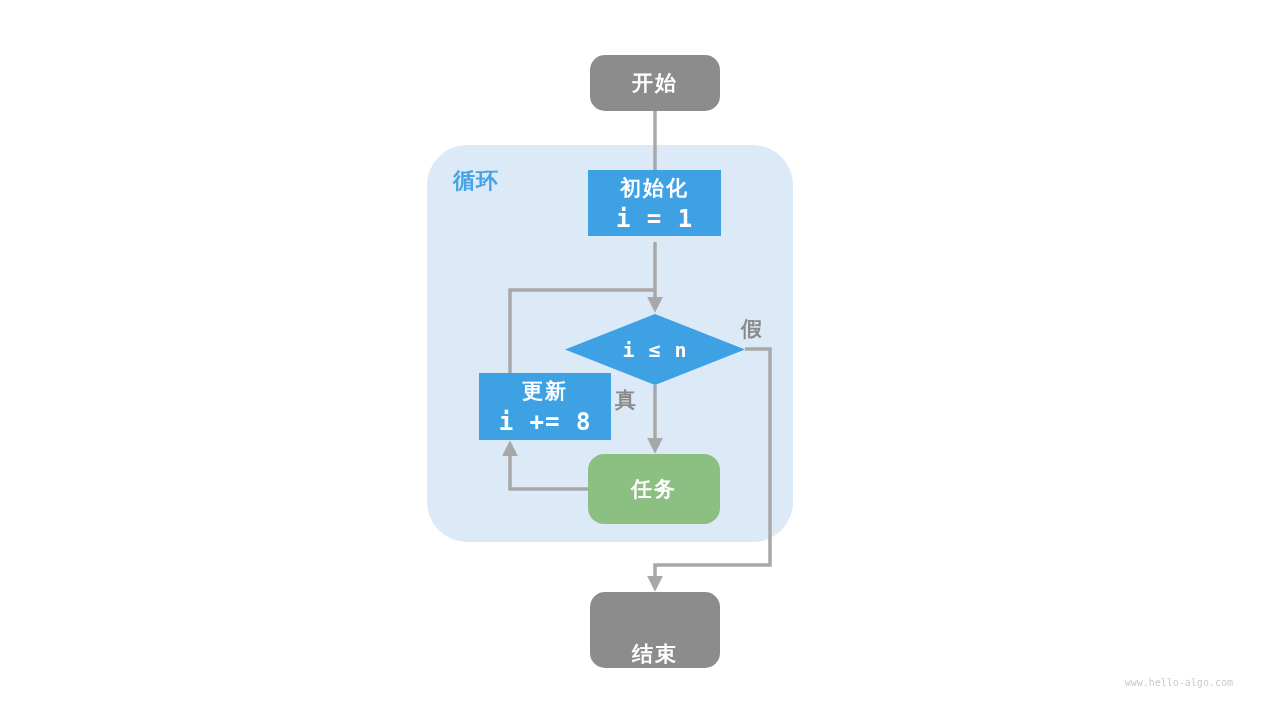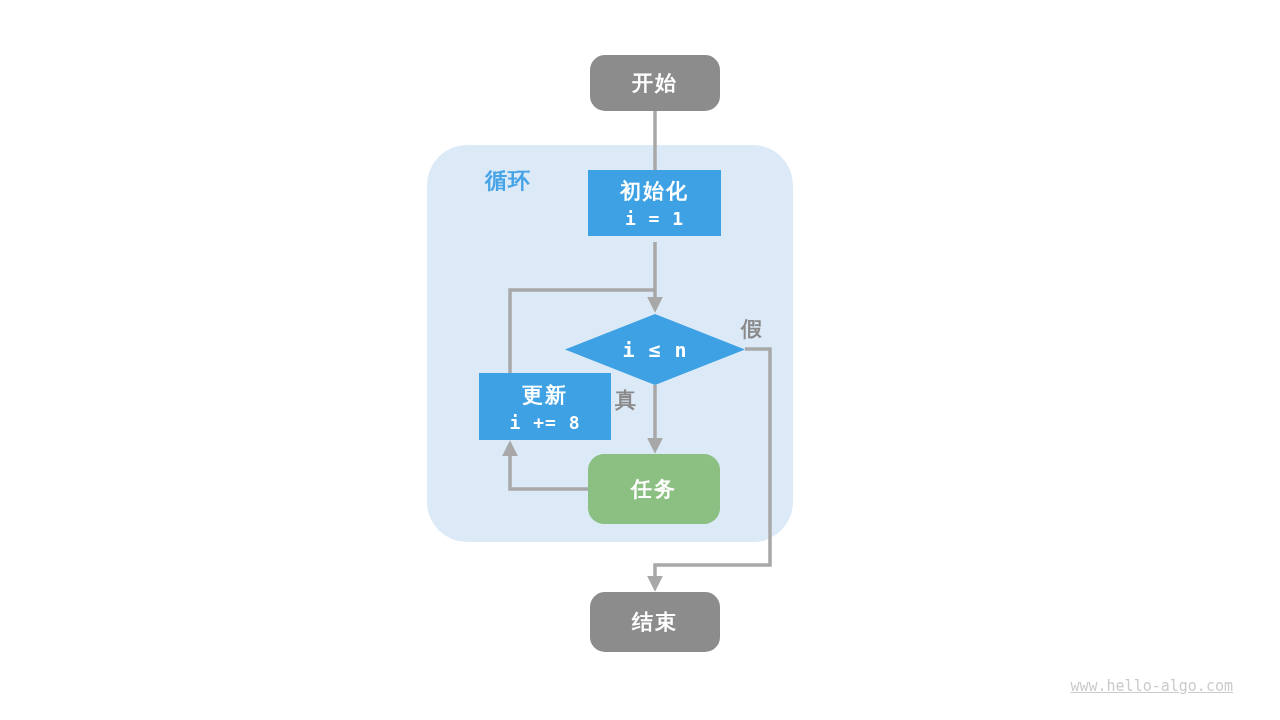--- a/index.html
+++ b/index.html
@@ -20,21 +20,20 @@
     background: #DCEAF8;
     border-radius: 40px;
   }
   .loop-label {
     position: absolute;
     left: 453px; top: 166px;
     font-size: 22px;
     font-weight: bold;
     color: #45A3E6;
     letter-spacing: 1px;
-    margin-left: 32px;
   }
 
   
   svg.edges {
     position: absolute;
     left: 0; top: 0;
     width: 1280px; height: 720px;
   }
 
   
@@ -44,32 +43,32 @@
     flex-direction: column;
     align-items: center;
     justify-content: center;
     color: #ffffff;
     text-align: center;
     box-sizing: border-box;
   }
   .node .zh  { font-size: 21px; font-weight: 600; letter-spacing: 2px; }
   .node .code {
     font-family: "DejaVu Sans Mono", "Liberation Mono", monospace;
-    font-size: 18px;
+    font-size: 24px;
     font-weight: bold;
     margin-top: 3px;
     letter-spacing: 1px;
   }
 
   .terminal {
     background: #8C8C8C;
     border-radius: 15px;
   }
   .node-start { left: 590px; top: 55px;  width: 130px; height: 56px; }
-  .node-end   { left: 590px; top: 592px; width: 130px; height: 60px; }
+  .node-end   { left: 590px; top: 592px; width: 130px; height: 76px; justify-content: flex-end; }
 
   .box-blue  { background: #3EA1E4; }
   .box-green { background: #8CBF82; }
 
   .node-init   { left: 588px; top: 170px; width: 133px; height: 66px; }
   .node-update { left: 443px; top: 373px; width: 132px; height: 67px; margin-left: 36px; }
   .node-task   { left: 588px; top: 454px; width: 132px; height: 70px; border-radius: 16px; }
 
   .node-cond {
     left: 565px; top: 314px;
@@ -86,23 +85,22 @@
     color: #8A8A8A;
     letter-spacing: 1px;
   }
   .label-true  { left: 615px; top: 386px; }
   .label-false { left: 741px; top: 315px; }
 
   .watermark {
     position: absolute;
     right: 47px; top: 677px;
     font-family: "DejaVu Sans Mono", "Liberation Mono", monospace;
-    font-size: 15px;
+    font-size: 10px;
     color: #CBCBCB;
-    text-decoration: underline;
   }
 </style>
 </head>
 <body>
 
 <div class="canvas">
 
   <div class="loop-container"></div>
   <div class="loop-label">循环</div>
 

